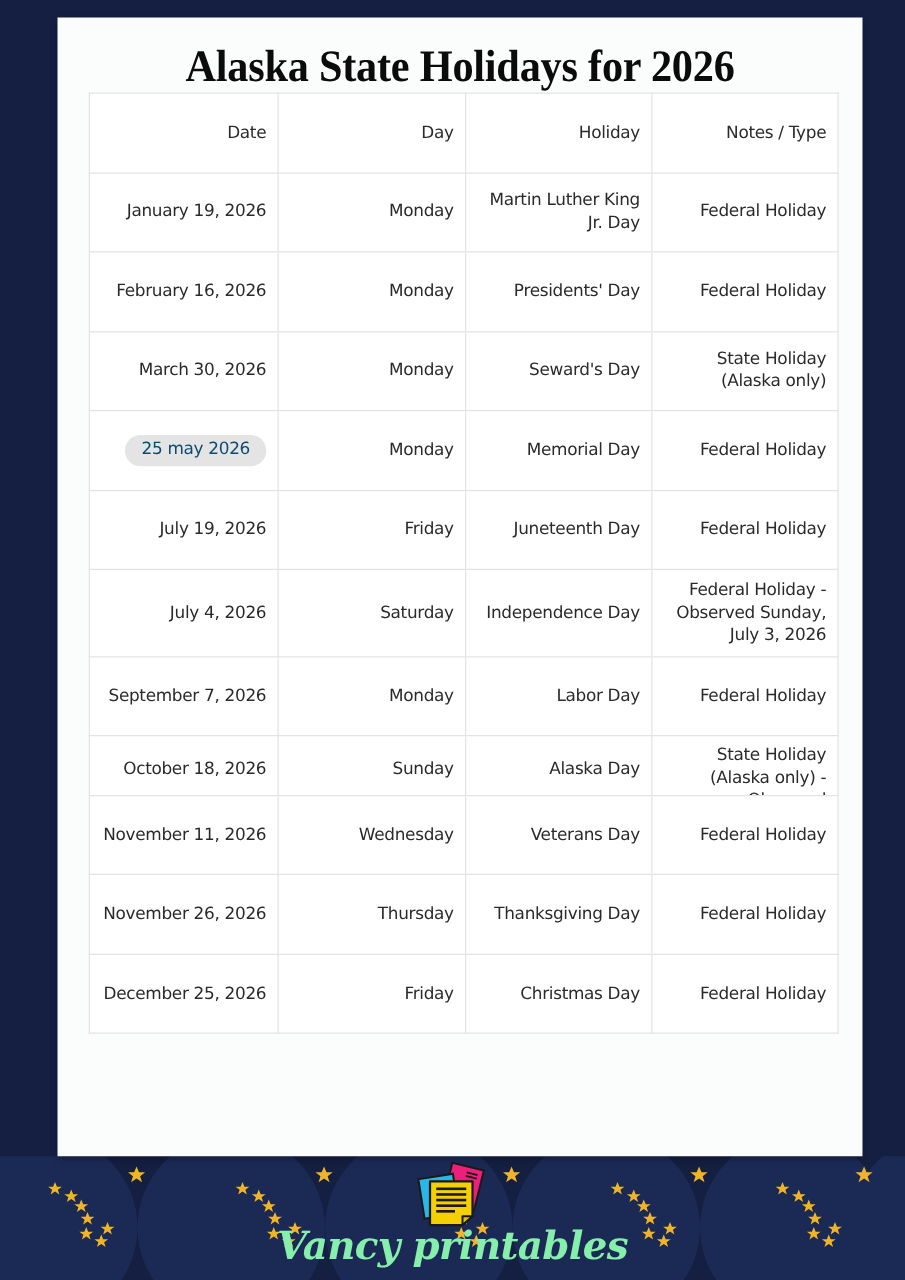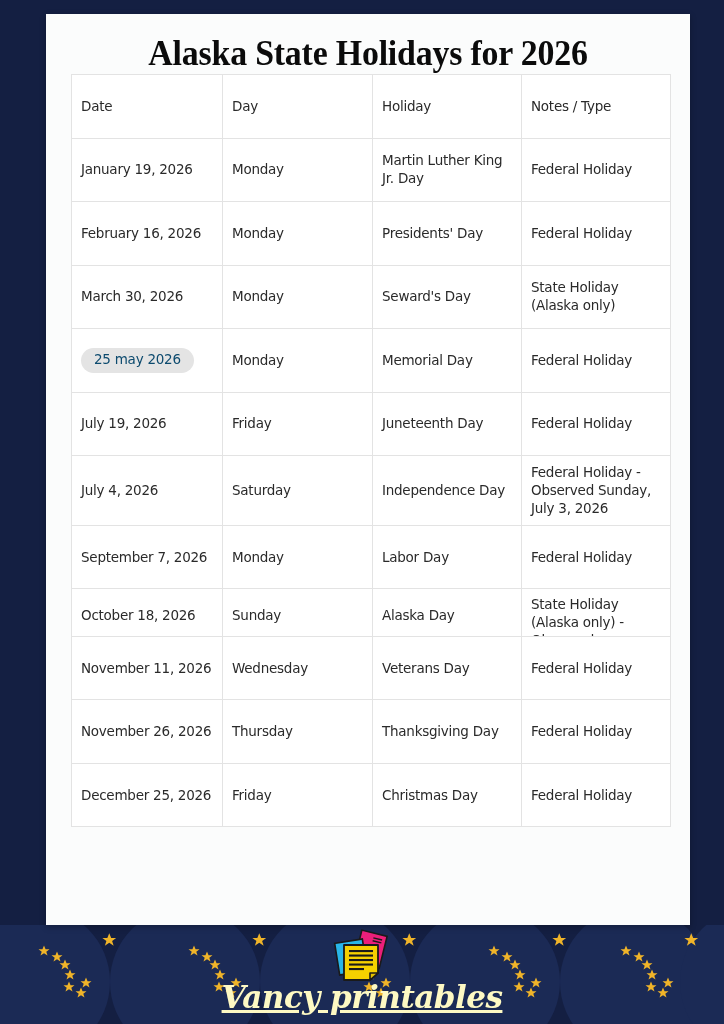--- a/index.html
+++ b/index.html
@@ -80,21 +80,21 @@
   }
   .holiday-table col.c-date { width: 151px; }
   .holiday-table col.c-day  { width: 150px; }
   .holiday-table col.c-hol  { width: 149px; }
   .holiday-table col.c-note { width: 149px; }
 
   .holiday-table th,
   .holiday-table td {
     border: 1px solid #e3e3e3;
     padding: 8px 9px;
-    text-align: left;
+    text-align: right;
     vertical-align: middle;
     font-size: 13.5px;
     line-height: 1.32;
     color: #2a2a2a;
     font-weight: normal;
     font-family: "DejaVu Sans", sans-serif;
     letter-spacing: -0.25px;
     background: #ffffff;
   }
 
@@ -138,25 +138,24 @@
     justify-content: flex-start;
     padding-top: 4px;
     pointer-events: none;
   }
   .logo-mark { width: 78px; height: 54px; }
   .logo-text {
     font-family: "DejaVu Serif", serif;
     font-style: italic;
     font-weight: bold;
     font-size: 31px;
-    color: #fef9c3;
+    color: #86efac;
     letter-spacing: -0.5px;
     margin-top: -4px;
     white-space: nowrap;
-    text-decoration: underline;
   }
 </style>
 </head>
 <body>
 
 <div class="footer-band">
   <div class="flag-circle" style="left:-40px;"></div>
   <div class="flag-circle" style="left:110px;"></div>
   <div class="flag-circle" style="left:260px;"></div>
   <div class="flag-circle" style="left:410px;"></div>

